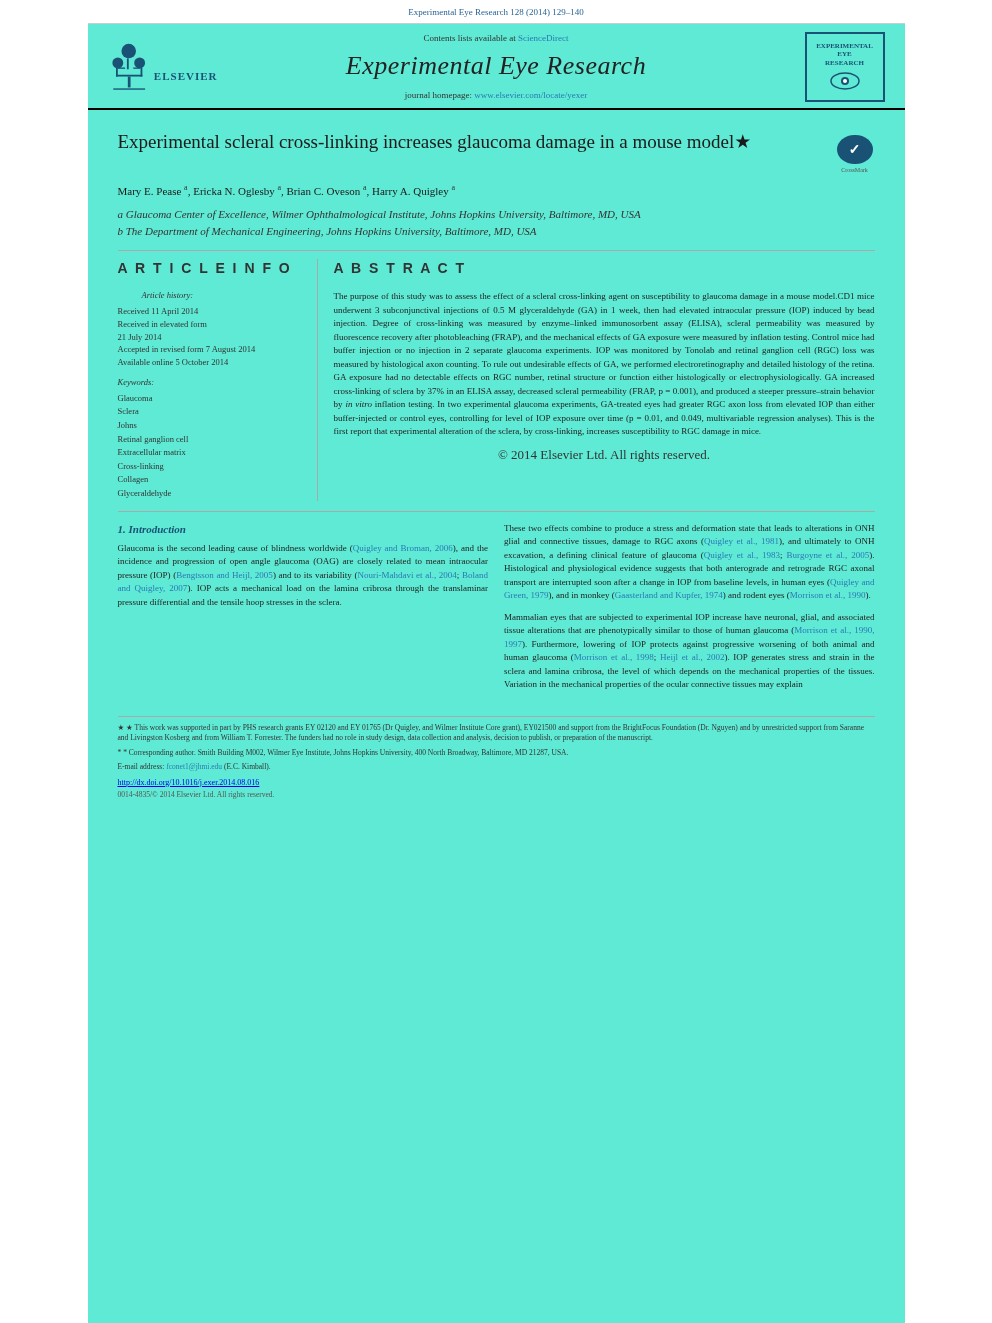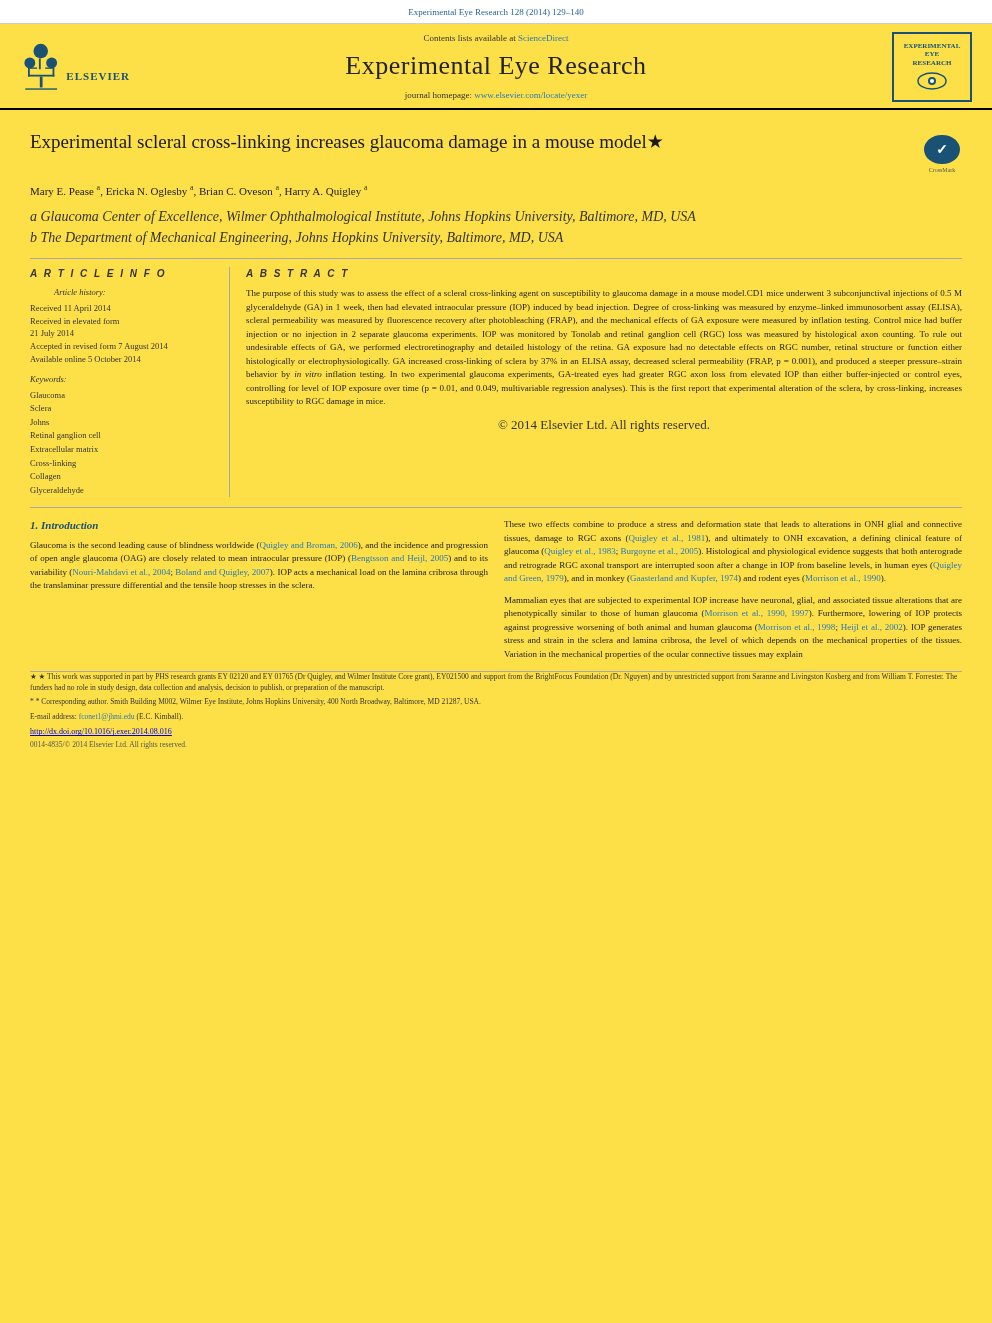--- a/index.html
+++ b/index.html
@@ -4,23 +4,23 @@
   <style>
     * { box-sizing: border-box; margin: 0; padding: 0; }
     body {
       font-family: "Times New Roman", Times, serif;
       background: #fff;
       color: #000;
       font-size: 10px;
       line-height: 1.4;
     }
     .page {
-      width: 992px;
+      width: 817px;
       min-height: 1323px;
-      background: #fde047;
+      background: #5eead4;
       margin: 0 auto;
       padding: 0;
     }
 
     
     .top-bar {
       background: #fff;
       text-align: center;
       padding: 6px 0 4px 0;
       border-bottom: 1px solid #ccc;
@@ -51,20 +51,21 @@
     .header-center .contents-line a {
       color: #2a7ab5;
       text-decoration: none;
     }
     .journal-title {
       font-size: 26px;
       font-weight: normal;
       font-family: "Times New Roman", serif;
       color: #222;
       letter-spacing: 0.5px;
+      font-style: italic;
     }
     .journal-homepage {
       font-size: 9px;
       color: #333;
       margin-top: 4px;
     }
     .journal-homepage a {
       color: #2a7ab5;
       text-decoration: none;
     }
@@ -166,21 +167,21 @@
     .authors-section .author-line {
       color: #1a1a1a;
     }
     .authors-section sup {
       font-size: 8px;
       color: #333;
     }
 
     
     .affiliations {
-      font-size: 14px;
+      font-size: 11px;
       font-style: italic;
       color: #333;
       margin-bottom: 10px;
       line-height: 1.4;
     }
     .affiliations div {
       margin-bottom: 2px;
     }
 
     
@@ -195,28 +196,27 @@
       flex-shrink: 0;
       border-right: 1px solid #aaa;
       padding-right: 12px;
     }
     .right-col {
       flex: 1;
     }
 
     
     .section-header {
-      font-size: 10px;
+      font-size: 14px;
       font-weight: bold;
       letter-spacing: 2px;
       text-transform: uppercase;
       color: #333;
-      margin-bottom: 6px;
+      margin-bottom: 12px;
       font-family: Arial, sans-serif;
-      font-style: italic;
     }
     .article-history {
       margin-bottom: 8px;
     }
     .history-label {
       font-size: 8.5px;
       font-style: italic;
       color: #333;
       margin-bottom: 3px;
       margin-left: 24px;
@@ -290,21 +290,22 @@
       text-align: justify;
     }
     .intro-text a, .intro-text .ref-link {
       color: #2a7ab5;
       text-decoration: none;
     }
 
     
     .footnotes-area {
       border-top: 1px solid #aaa;
-      margin-top: 10px;
+      margin-top: 24px;
+      padding-top: 6px;
     }
     .footnote-item {
       font-size: 7.5px;
       color: #333;
       line-height: 1.4;
       margin-bottom: 4px;
     }
     .footnote-item a {
       color: #2a7ab5;
       text-decoration: none;

